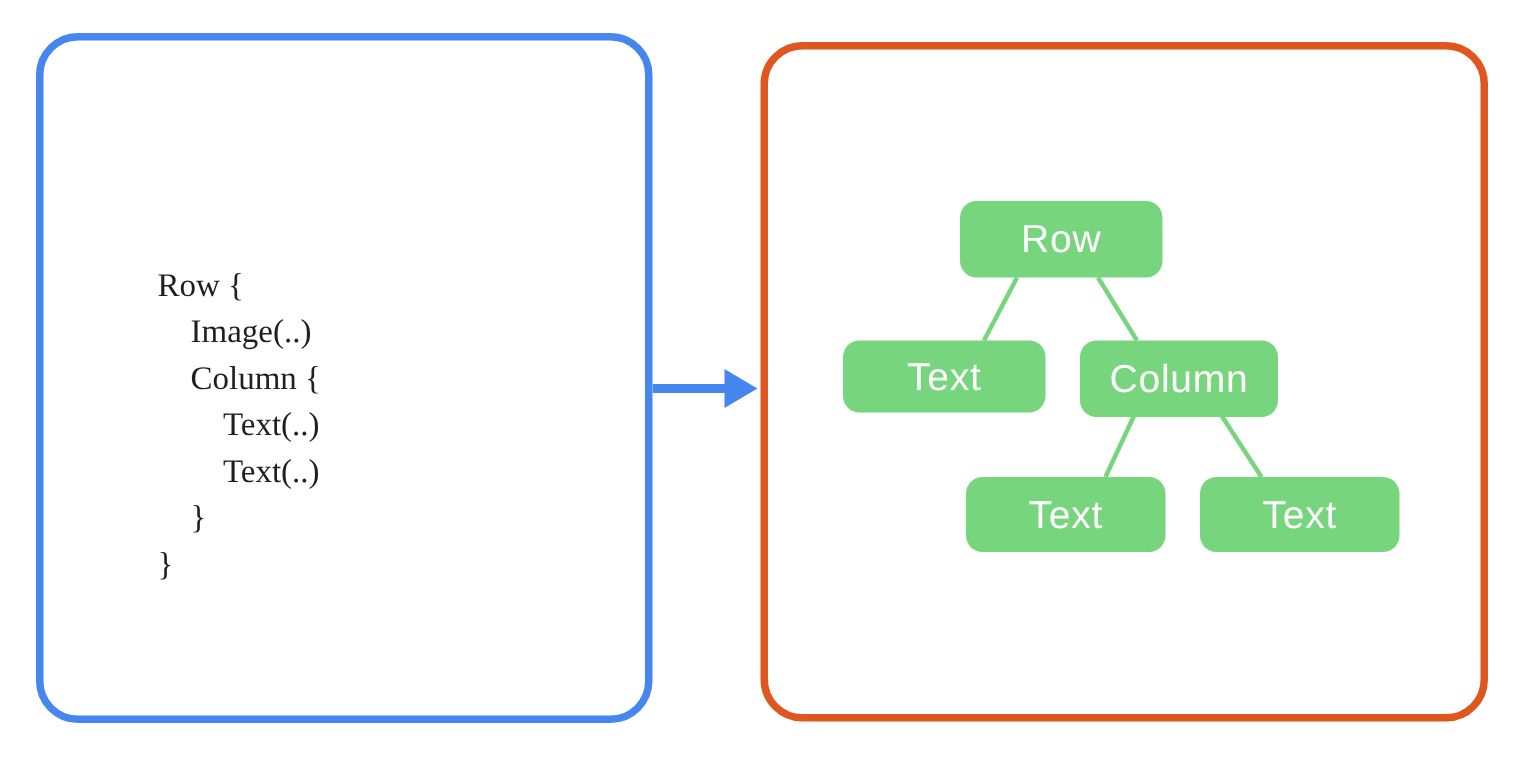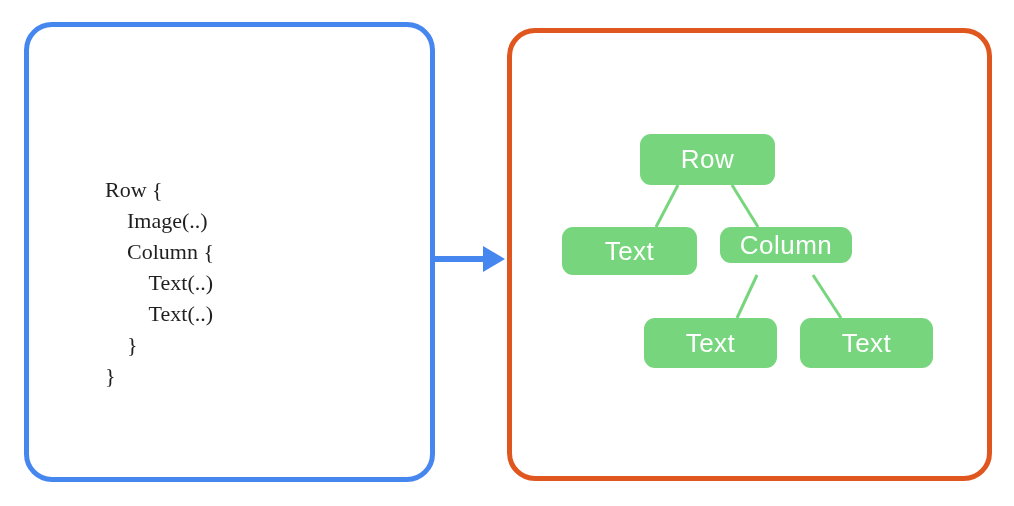--- a/index.html
+++ b/index.html
@@ -67,21 +67,21 @@
     color: #ffffff;
     font-size: 26px;
     font-weight: 500;
     letter-spacing: 0.5px;
     display: flex;
     align-items: center;
     justify-content: center;
   }
   .node-row    { left: 128px; top: 101px; width: 135px; height: 51px; }
   .node-image  { left:  50px; top: 194px; width: 135px; height: 48px; }
-  .node-column { left: 208px; top: 194px; width: 132px; height: 36px; }
+  .node-column { left: 208px; top: 194px; width: 132px; height: 51px; }
   .node-text1  { left: 132px; top: 285px; width: 133px; height: 50px; }
   .node-text2  { left: 288px; top: 285px; width: 133px; height: 50px; }
 </style>
 </head>
 <body>
 
 <div class="canvas">
 
   <div class="code-box">
     <pre>Row {

